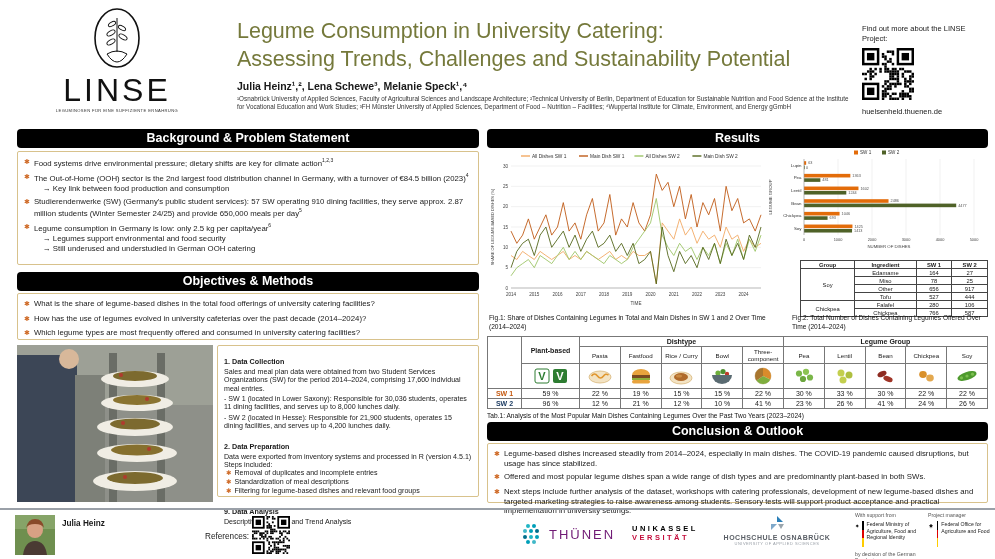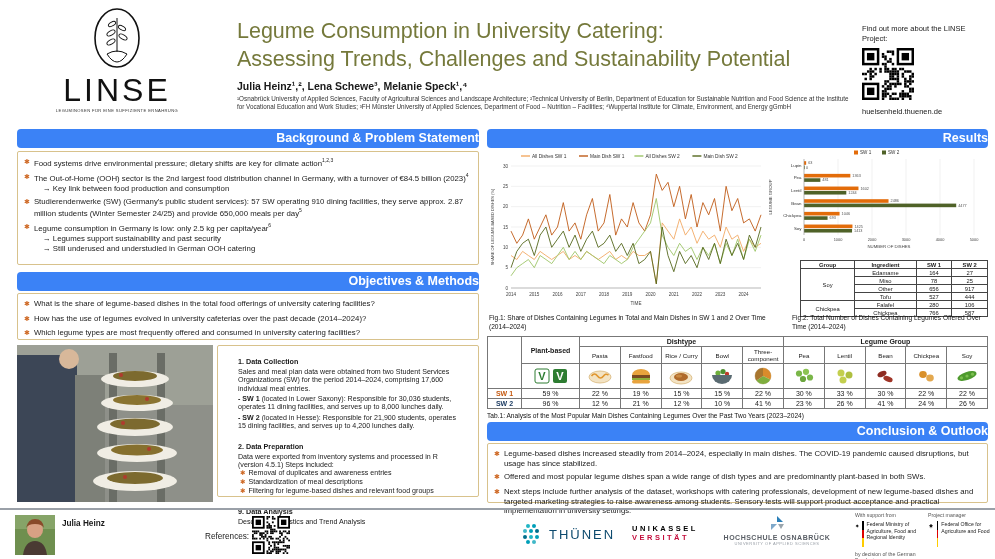--- a/index.html
+++ b/index.html
@@ -6,51 +6,51 @@
   .poster{position:relative;width:995px;height:559px;background:#fff;overflow:hidden;
           font-family:"Liberation Sans",sans-serif;color:#1a1a1a;}
   .abs{position:absolute;}
   
   .title{color:#75793B;font-size:21.5px;line-height:1.32;font-weight:400;}
   .authors{font-size:10.5px;font-weight:bold;margin-top:6px;}
   .affil{font-size:6.3px;color:#333;line-height:1.35;margin-top:3px;}
   .qrlabel{font-size:7.5px;line-height:1.3;}
   .qrurl{font-size:7.5px;margin-top:3px;}
   
-  .secbar{background:#3b82f6;color:#fff;font-weight:bold;font-size:12.5px;text-align:right;
+  .secbar{background:#000000;color:#fff;font-weight:bold;font-size:12.5px;text-align:center;
           border-radius:4px;height:19px;line-height:19px;}
   .cbox{border:1px solid #d8c28c;border-radius:2px;background:#fff;box-sizing:border-box;}
   .bullets{padding:5px 8px 4px 6px;}
   .bullet{display:flex;margin-bottom:4px;}
   .bullet .mark{color:#CE6722;font-size:7px;margin-right:4px;line-height:1.5;}
   .btext{font-size:7.8px;line-height:1.25;}
   .arrowline{font-size:7.8px;line-height:1.25;margin-left:9px;}
   sup{font-size:5px;}
   
   .mblock{margin-bottom:4px;}
   .mhead{font-weight:bold;font-size:7.2px;}
   .mbody{font-size:7.1px;line-height:1.18;}
-  .mlead{font-weight:bold;text-align:center;}
+  .mlead{font-weight:normal;text-align:center;}
   .mbul{display:flex;font-size:7.1px;line-height:1.25;}
   .mbul .mark{color:#CE6722;font-size:6.5px;margin:0 3px 0 2px;}
   
   .figcap{font-size:6.6px;line-height:1.3;color:#111;}
   table.dt{border-collapse:collapse;font-size:5.8px;width:100%;}
   table.dt th,table.dt td{border:0.5px solid #444;padding:0.5px 2px;text-align:center;}
   table.dt th{font-weight:bold;}
   table.tab1{border-collapse:collapse;font-size:7px;width:100%;table-layout:fixed;}
   table.tab1 th,table.tab1 td{border:0.6px solid #777;padding:1px 1px;text-align:center;overflow:hidden;}
   table.tab1 .sw1lab{color:#C55A11;font-weight:bold;}
   table.tab1 .sw2lab{color:#17375E;font-weight:bold;}
   
   .divider{background:#9aa0a8;height:2px;}
   .fname{font-size:8.2px;font-weight:bold;}
   .femail{font-size:8.2px;margin-top:48px;}
   .frefs{font-size:8.2px;}
-  .logo-text-thuenen{color:#0c4a6e;font-size:13px;letter-spacing:2px;}
+  .logo-text-thuenen{color:#701a75;font-size:13px;letter-spacing:2px;}
   .kassel1{color:#000;font-size:7.5px;font-weight:bold;letter-spacing:2.5px;}
   .kassel2{color:#c40d3c;font-size:7.5px;font-weight:bold;letter-spacing:2.5px;}
   .hso{color:#5a5f66;font-size:7px;font-weight:bold;letter-spacing:0.5px;}
   .hsosub{color:#9aa0a8;font-size:4px;letter-spacing:0.5px;}
   .fedlabel{font-size:5.2px;color:#555;}
   .fedtext{font-size:5.2px;color:#222;line-height:1.25;}
   .fedwrap{display:flex;gap:3px;align-items:flex-start;}
   .tricolor{width:2.5px;height:26px;display:flex;flex-direction:column;}
   .tricolor div{flex:1;}
 </style>
@@ -234,21 +234,21 @@
       <div class="bullet">
         <span class="mark">✱</span>
         <div>
           <div class="btext">Studierendenwerke (SW) (Germany's public student services): 57 SW operating 910 dining facilities, they serve approx. 2.87 million students (Winter Semester 24/25) and provide 650,000 meals per day<sup>5</sup></div>
         </div>
       </div>
       <div class="bullet">
         <span class="mark">✱</span>
         <div>
           <div class="btext">Legume consumption in Germany is low: only 2.5 kg per capita/year<sup>6</sup></div>
-          <div class="arrowline">→ Legumes support sustainability and past security</div>
+          <div class="arrowline">→ Legumes support environmental and food security</div>
           <div class="arrowline">→ Still underused and understudied in German OOH catering</div>
         </div>
       </div>
     </div>
 
   <div class="abs secbar" style="left:17px;top:272px;width:462px;">Objectives &amp; Methods</div>
   <div class="abs cbox bullets" style="left:17px;top:293px;width:462px;height:47px;" id="obj-box">
       <div class="bullet">
         <span class="mark">✱</span>
         <div>
@@ -290,25 +290,25 @@
         <ellipse cx="118" cy="136" rx="42" ry="10" fill="#f0ede4"></ellipse>
           <ellipse cx="118" cy="133" rx="28" ry="6" fill="#7c6a2f"></ellipse>
         <circle cx="104" cy="30" r="2" fill="#b03a2e"></circle>
           <circle cx="130" cy="54" r="2" fill="#b03a2e"></circle>
         <circle cx="106" cy="78" r="2" fill="#b03a2e"></circle>
           <circle cx="132" cy="104" r="2" fill="#b03a2e"></circle>
         <circle cx="108" cy="132" r="2" fill="#b03a2e"></circle>
       </g>
     </svg>
   </div>
-  <div class="abs cbox" style="left:217px;top:345px;width:262px;height:152px;padding:4px 20px;" id="methods-box">
+  <div class="abs cbox" style="left:217px;top:345px;width:262px;height:152px;padding:4px 6px;" id="methods-box">
       <div class="mblock"><span class="mhead">1. Data Collection</span><div class="mbody">Sales and meal plan data were obtained from two Student Services Organizations (SW) for the period 2014–2024, comprising 17,600 individual meal entries.</div><div class="mbody" style="margin-top:2px;"><span class="mlead">- SW 1</span> (located in Lower Saxony): Responsible for 30,036 students, operates 11 dining facilities, and serves up to 8,000 lunches daily.</div><div class="mbody" style="margin-top:2px;"><span class="mlead">- SW 2</span> (located in Hesse): Responsible for 21,900 students, operates 15 dining facilities, and serves up to 4,200 lunches daily.</div></div>
       <div class="mblock"><span class="mhead">2. Data Preparation</span><div class="mbody">Data were exported from inventory systems and processed in R (version 4.5.1) Steps included:</div><div class="mbul">
           <span class="mark">✱</span>
-          <span>Removal of duplicates and awareness entries</span>
+          <span>Removal of duplicates and incomplete entries</span>
         </div><div class="mbul">
           <span class="mark">✱</span>
           <span>Standardization of meal descriptions</span>
         </div><div class="mbul">
           <span class="mark">✱</span>
           <span>Filtering for legume-based dishes and relevant food groups</span>
         </div></div>
       <div class="mblock"><span class="mhead">9. Data Analysis</span><div class="mbody">Descriptive Statistics and Trend Analysis</div></div>
     </div>
 

